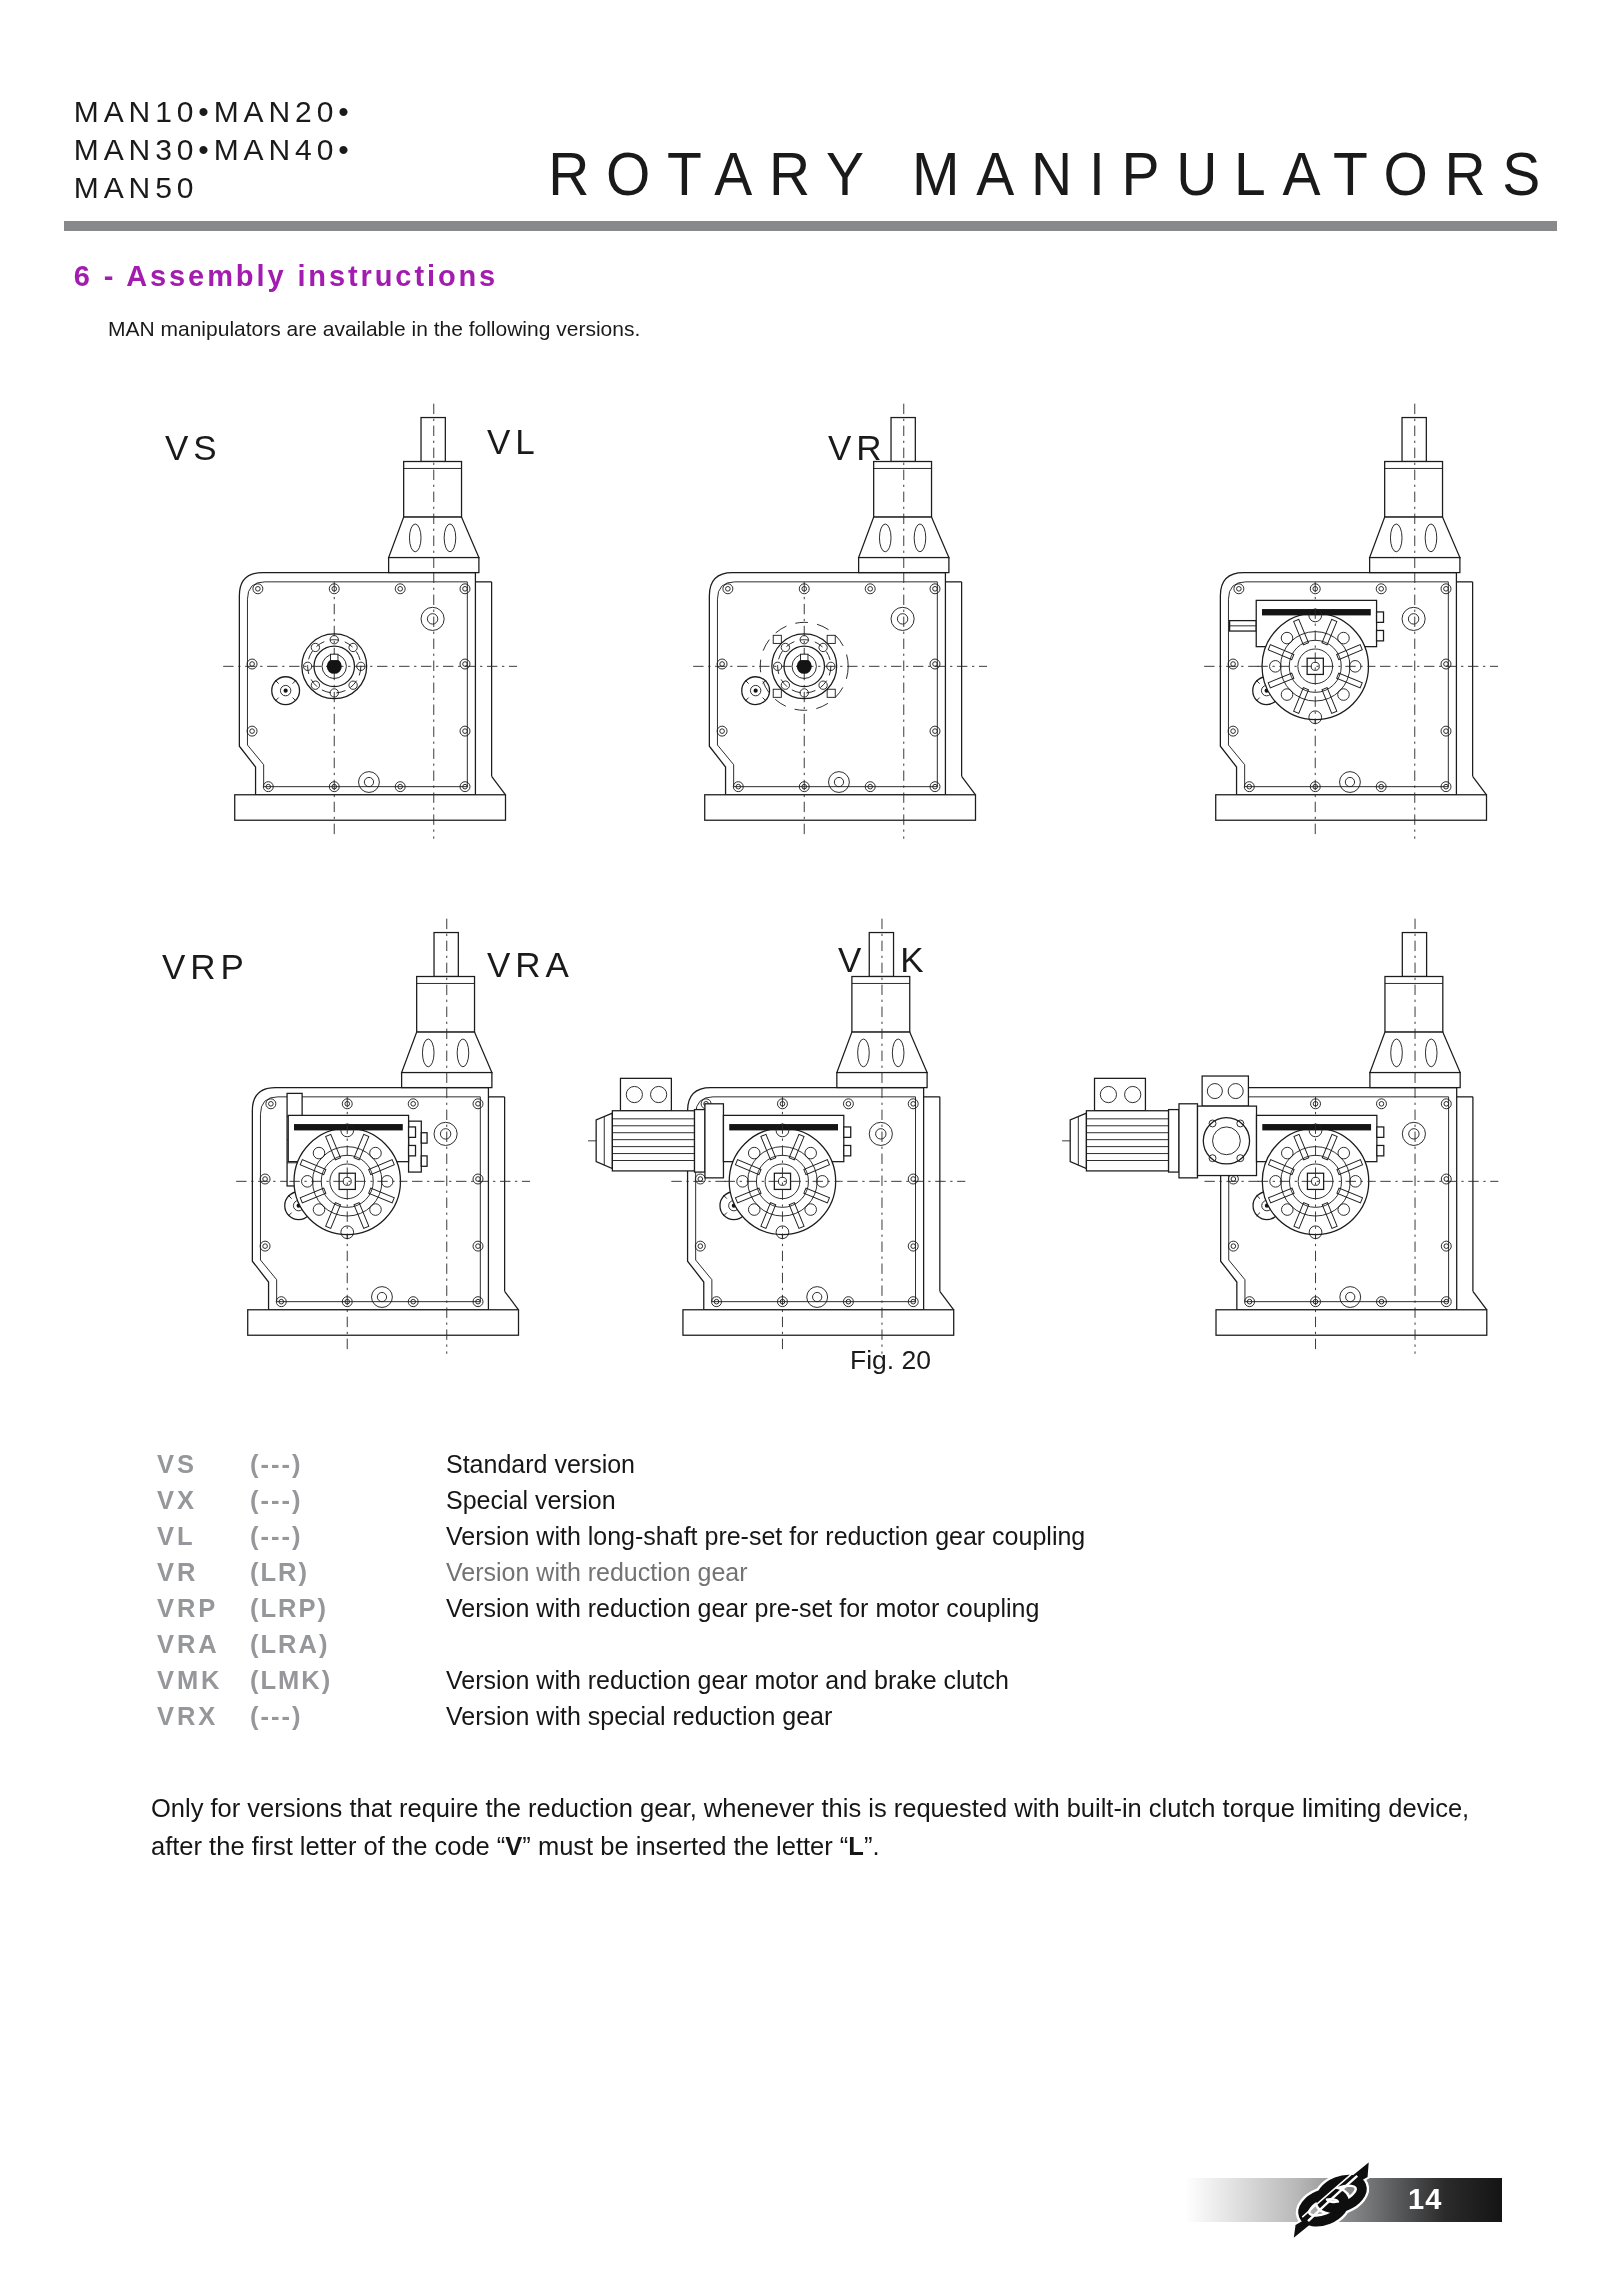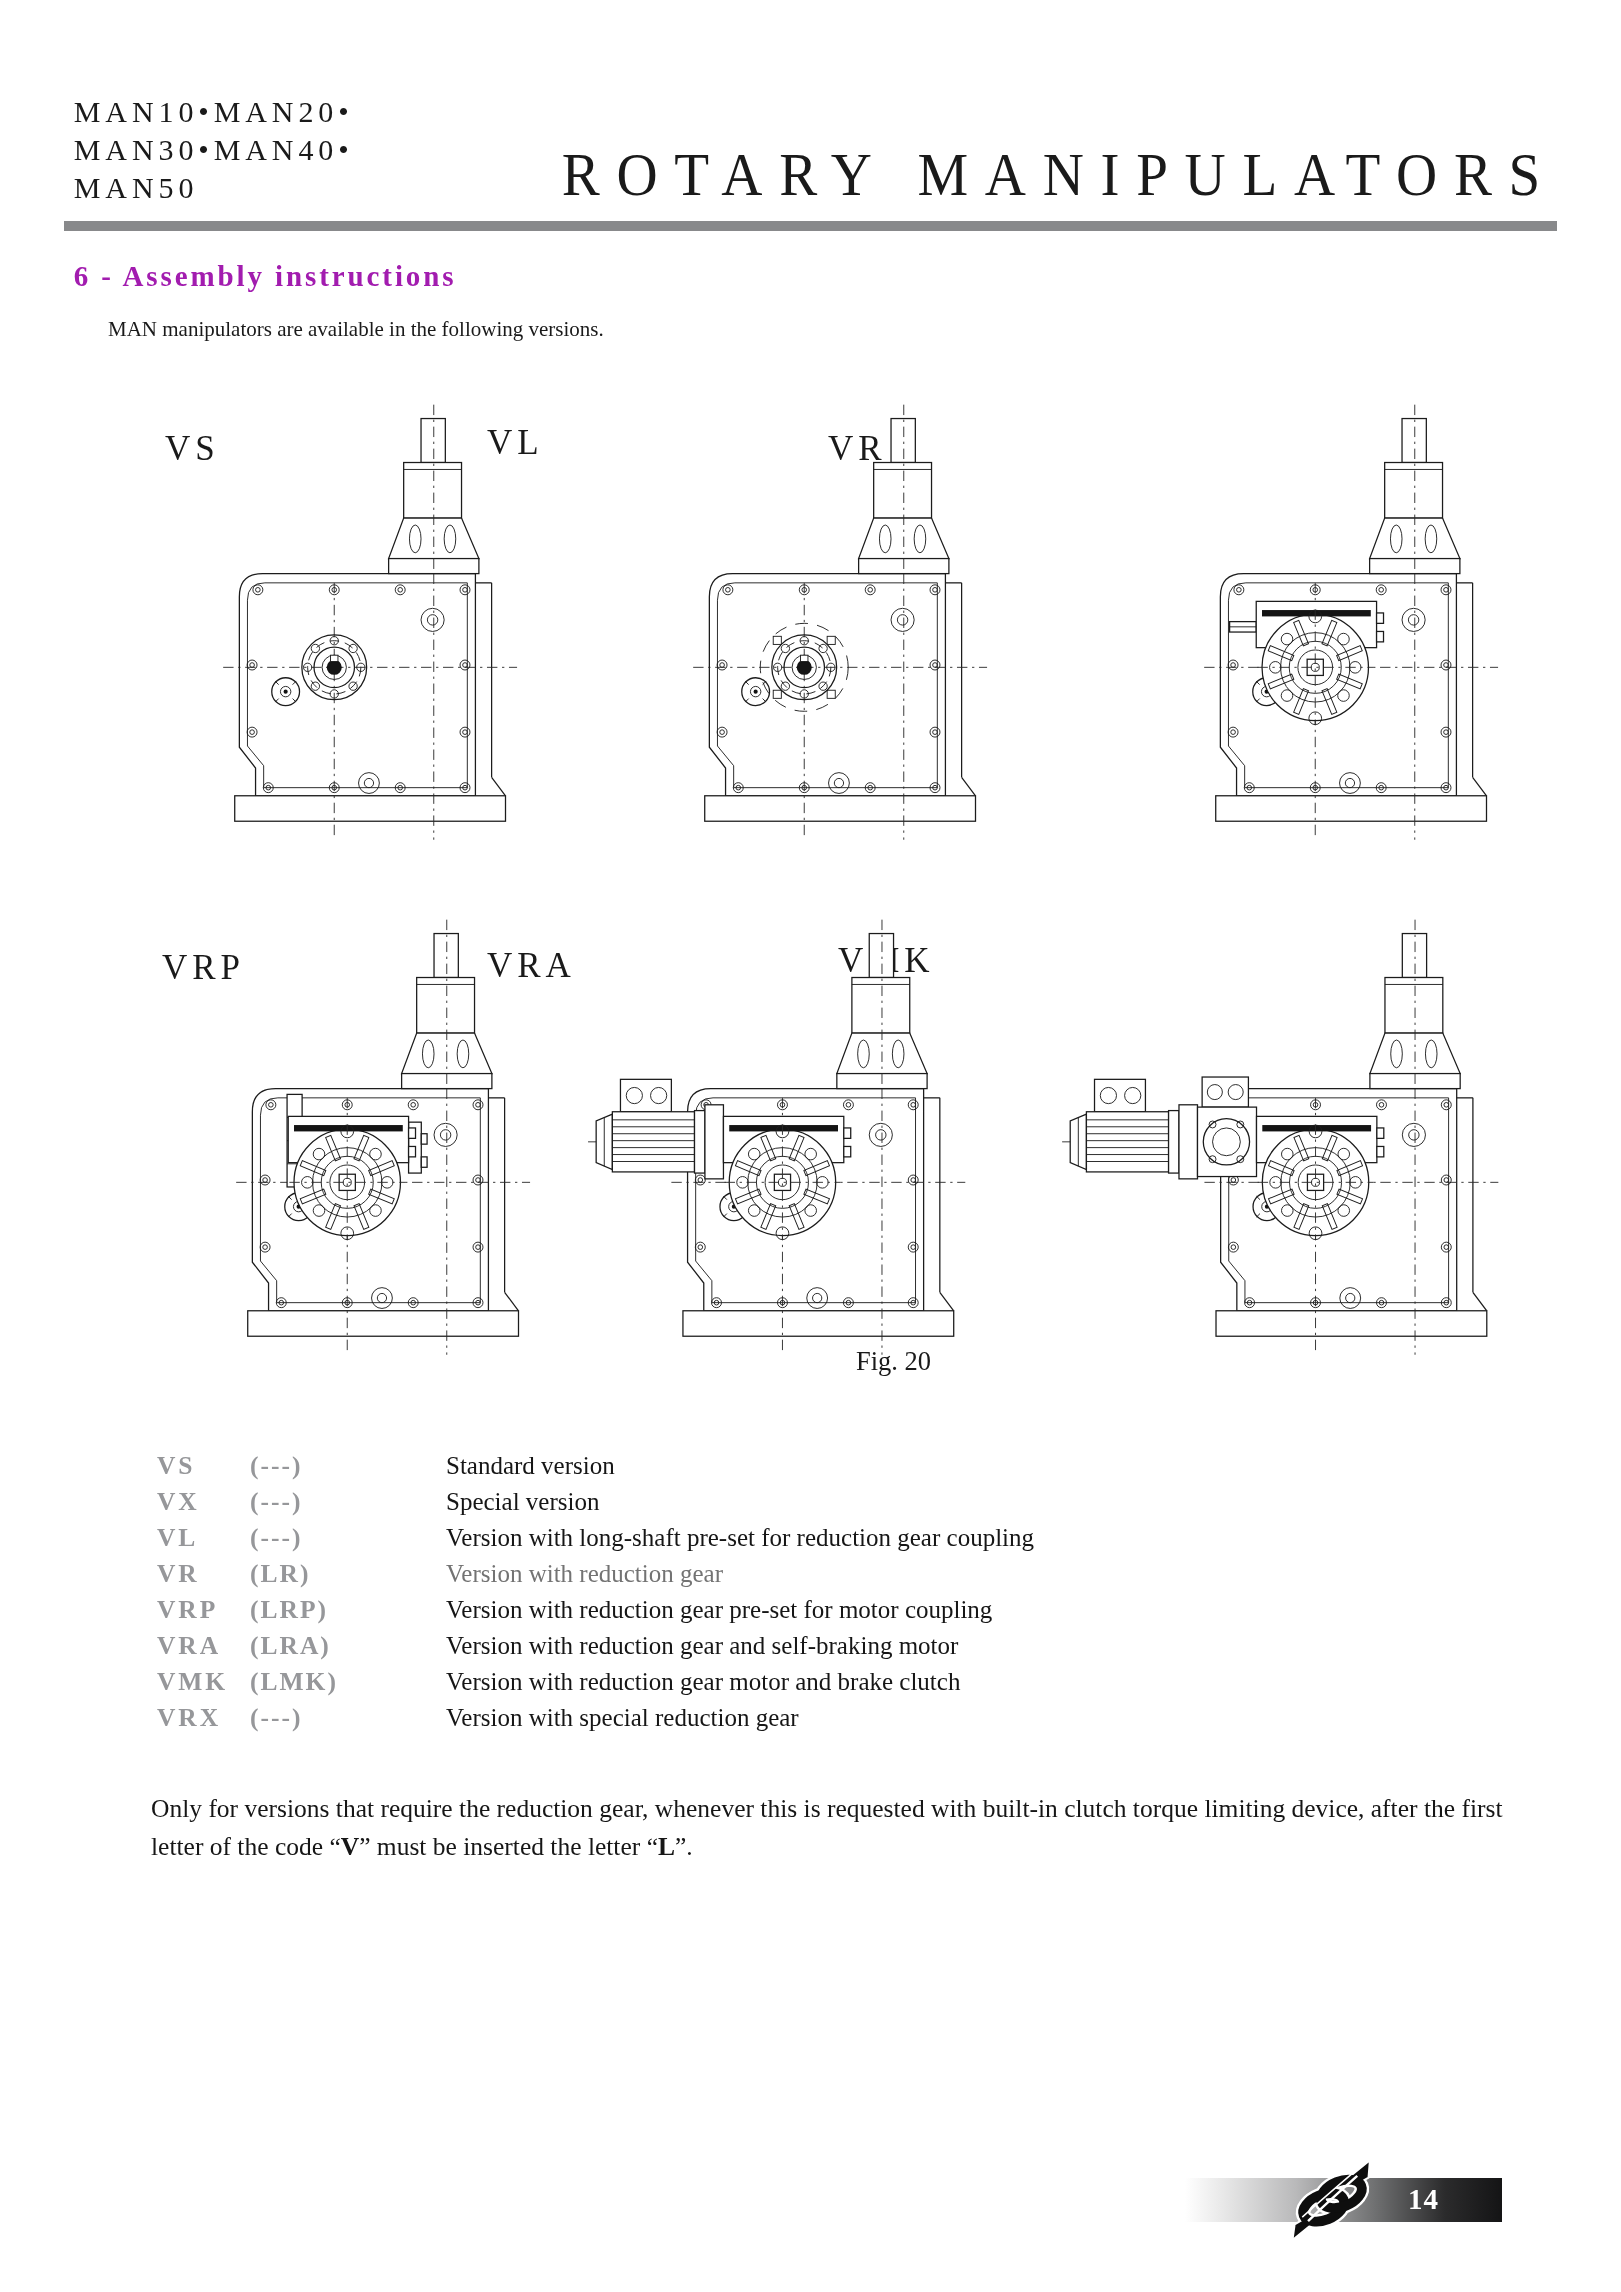--- a/index.html
+++ b/index.html
@@ -1,17 +1,17 @@
 <!DOCTYPE html>
 <html><head>
 <meta charset="utf-8">
 <style>
   html,body{margin:0;padding:0;background:#fff;}
   .page{position:relative;width:1621px;height:2293px;background:#fff;overflow:hidden;
-        font-family:Liberation Serif, serif;color:#1a1a1a;}
+        font-family:Liberation Sans, sans-serif;color:#1a1a1a;}
   .content{padding:93px 64px 0 64px;}
 
   
   .hdr{display:flex;justify-content:space-between;align-items:flex-end;}
   .models{font-size:30px;letter-spacing:4.9px;line-height:38px;font-weight:400;margin-left:9.8px;white-space:nowrap;}
   .title{font-size:57px;letter-spacing:16.7px;font-weight:400;white-space:nowrap;margin-bottom:-2px;
          transform:scaleY(1.06);transform-origin:bottom right;}
   .bar{height:10.8px;background:#88898b;margin-top:13.7px;}
 
   .sec{margin:29px 0 0 9.8px;font-size:29px;font-weight:700;letter-spacing:2.9px;color:#a21caf;}
@@ -315,21 +315,20 @@
         <span class="lg-desc muted">Version with reduction gear</span>
       </div>
       <div class="lrow">
         <span class="lg-code">VRP</span>
         <span class="lg-bracket">(LRP)</span>
         <span class="lg-desc">Version with reduction gear pre-set for motor coupling</span>
       </div>
       <div class="lrow">
         <span class="lg-code">VRA</span>
         <span class="lg-bracket">(LRA)</span>
-        <span class="lg-desc">Version with reduction gear and self-braking motor</span>
       </div>
       <div class="lrow">
         <span class="lg-code">VMK</span>
         <span class="lg-bracket">(LMK)</span>
         <span class="lg-desc">Version with reduction gear motor and brake clutch</span>
       </div>
       <div class="lrow">
         <span class="lg-code">VRX</span>
         <span class="lg-bracket">(---)</span>
         <span class="lg-desc">Version with special reduction gear</span>

